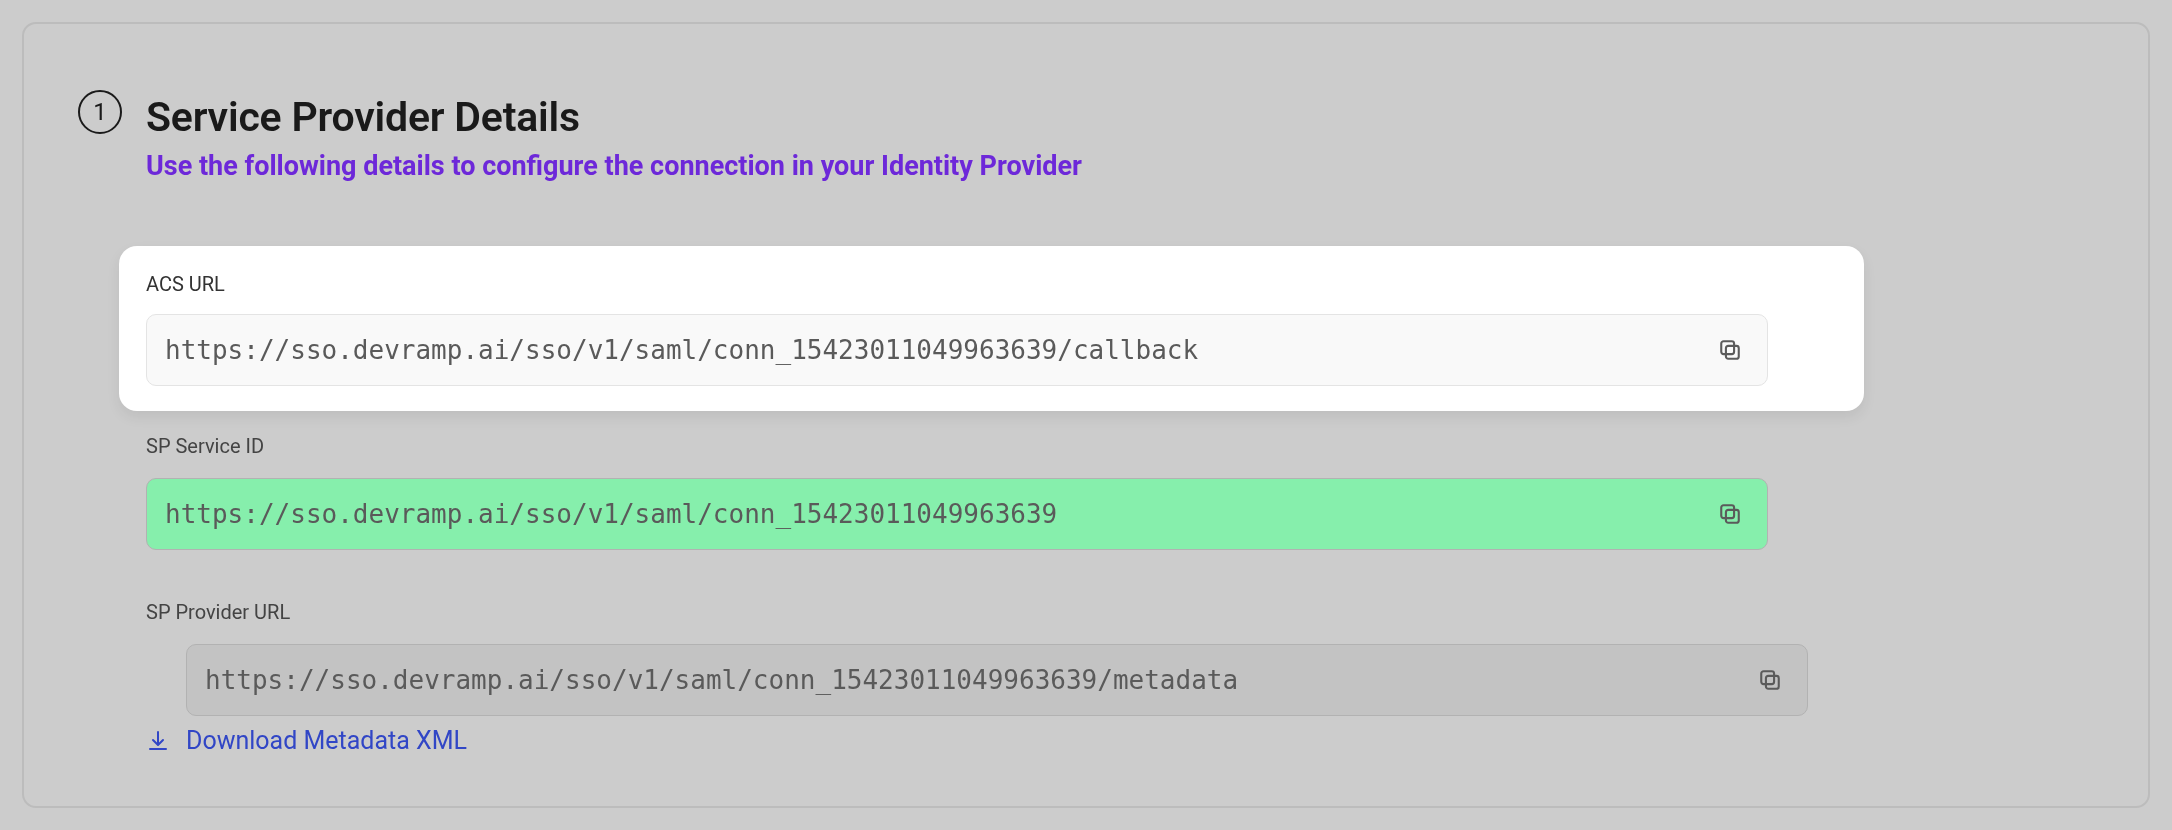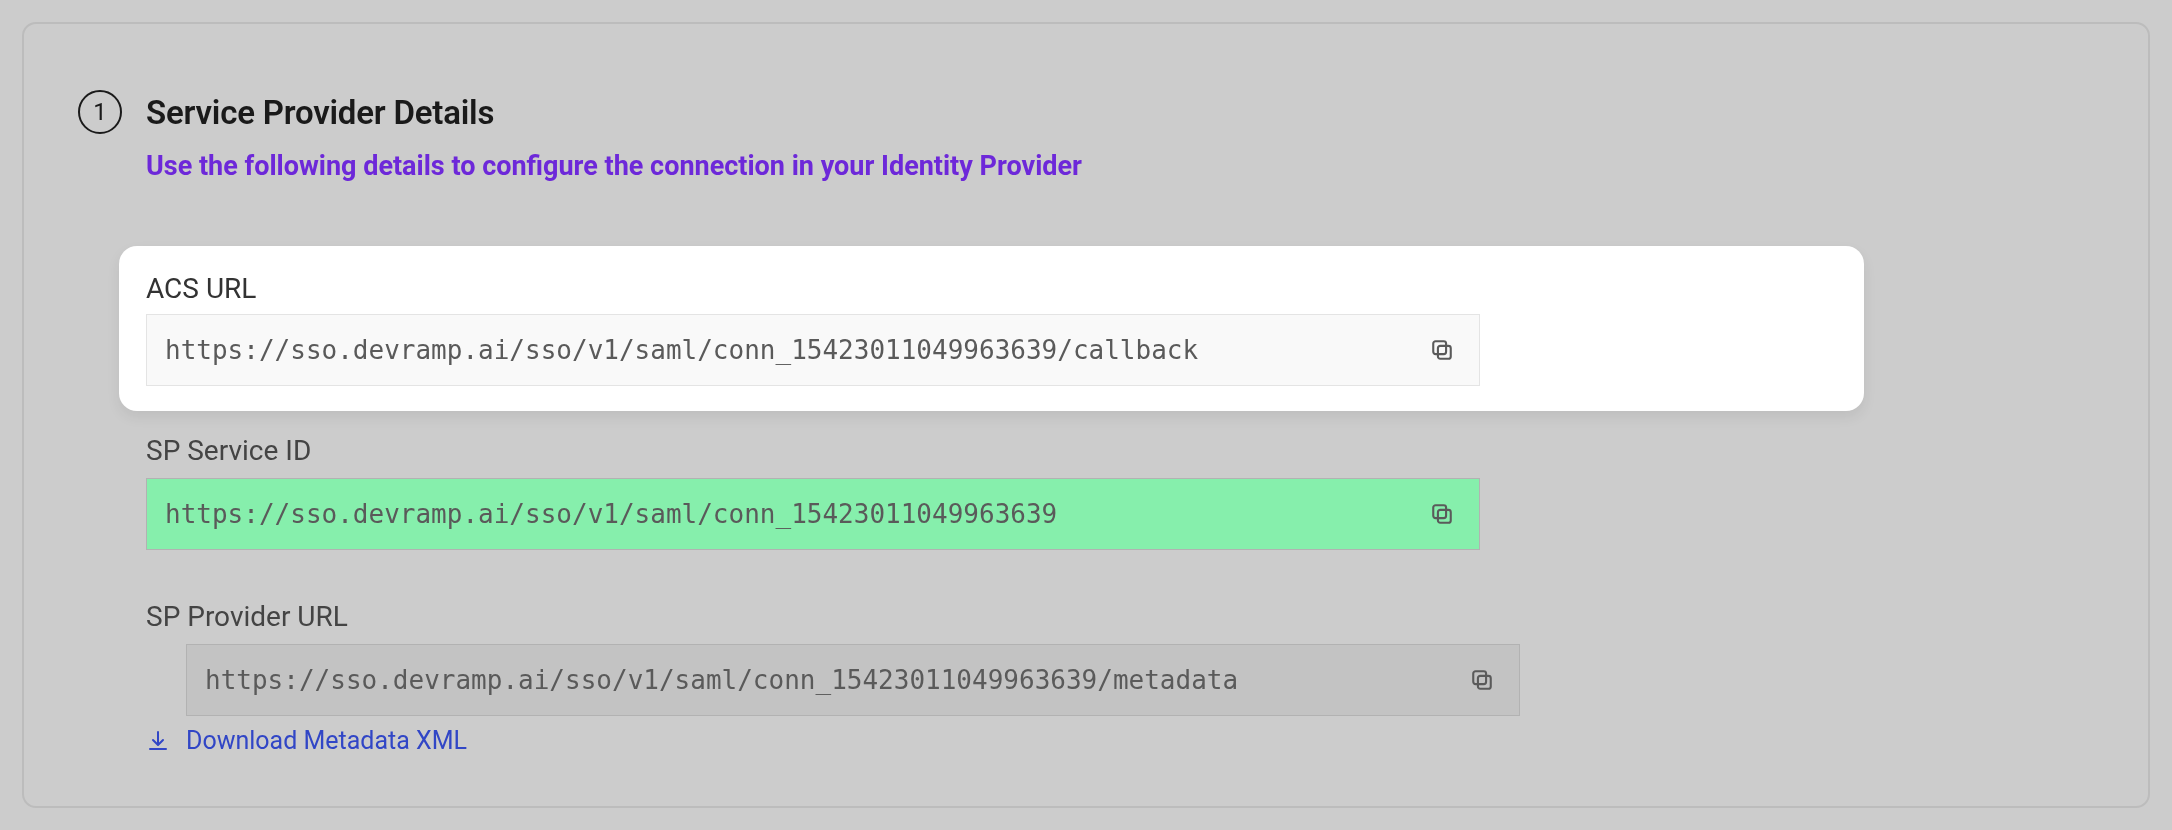--- a/index.html
+++ b/index.html
@@ -39,21 +39,21 @@
     justify-content: center;
     font-size: 24px;
     font-weight: 400;
     color: #1a1a1a;
   }
 
   .section-title {
     position: absolute;
     left: 122px;
     top: 69px;
-    font-size: 33px;
+    font-size: 41px;
     font-weight: 600;
     color: #1a1a1a;
     letter-spacing: -0.2px;
   }
 
   .section-subtitle {
     position: absolute;
     left: 122px;
     top: 126px;
     font-size: 27px;
@@ -68,34 +68,34 @@
     top: 222px;
     width: 1745px;
     height: 165px;
     background: #ffffff;
     border-radius: 18px;
     box-shadow: 0 6px 14px rgba(0,0,0,0.07);
   }
 
   .field-label {
     position: absolute;
-    font-size: 28px;
+    font-size: 20px;
     font-weight: 400;
     color: #444444;
   }
   .label-acs      { left: 122px; top: 248px; color:#333333; }
   .label-entity   { left: 122px; top: 410px; }
   .label-metadata { left: 122px; top: 576px; }
 
   .input-box {
     position: absolute;
     left: 122px;
-    width: 1334px;
+    width: 1622px;
     height: 72px;
-    border-radius: 0;
+    border-radius: 10px;
     display: flex;
     align-items: center;
     padding: 0 20px 0 18px;
     font-family: ui-monospace, "SF Mono", Menlo, Consolas, monospace;
     font-size: 26px;
     color: #5a5a5a;
   }
   .input-acs {
     top: 290px;
     background: #f9f9f9;

